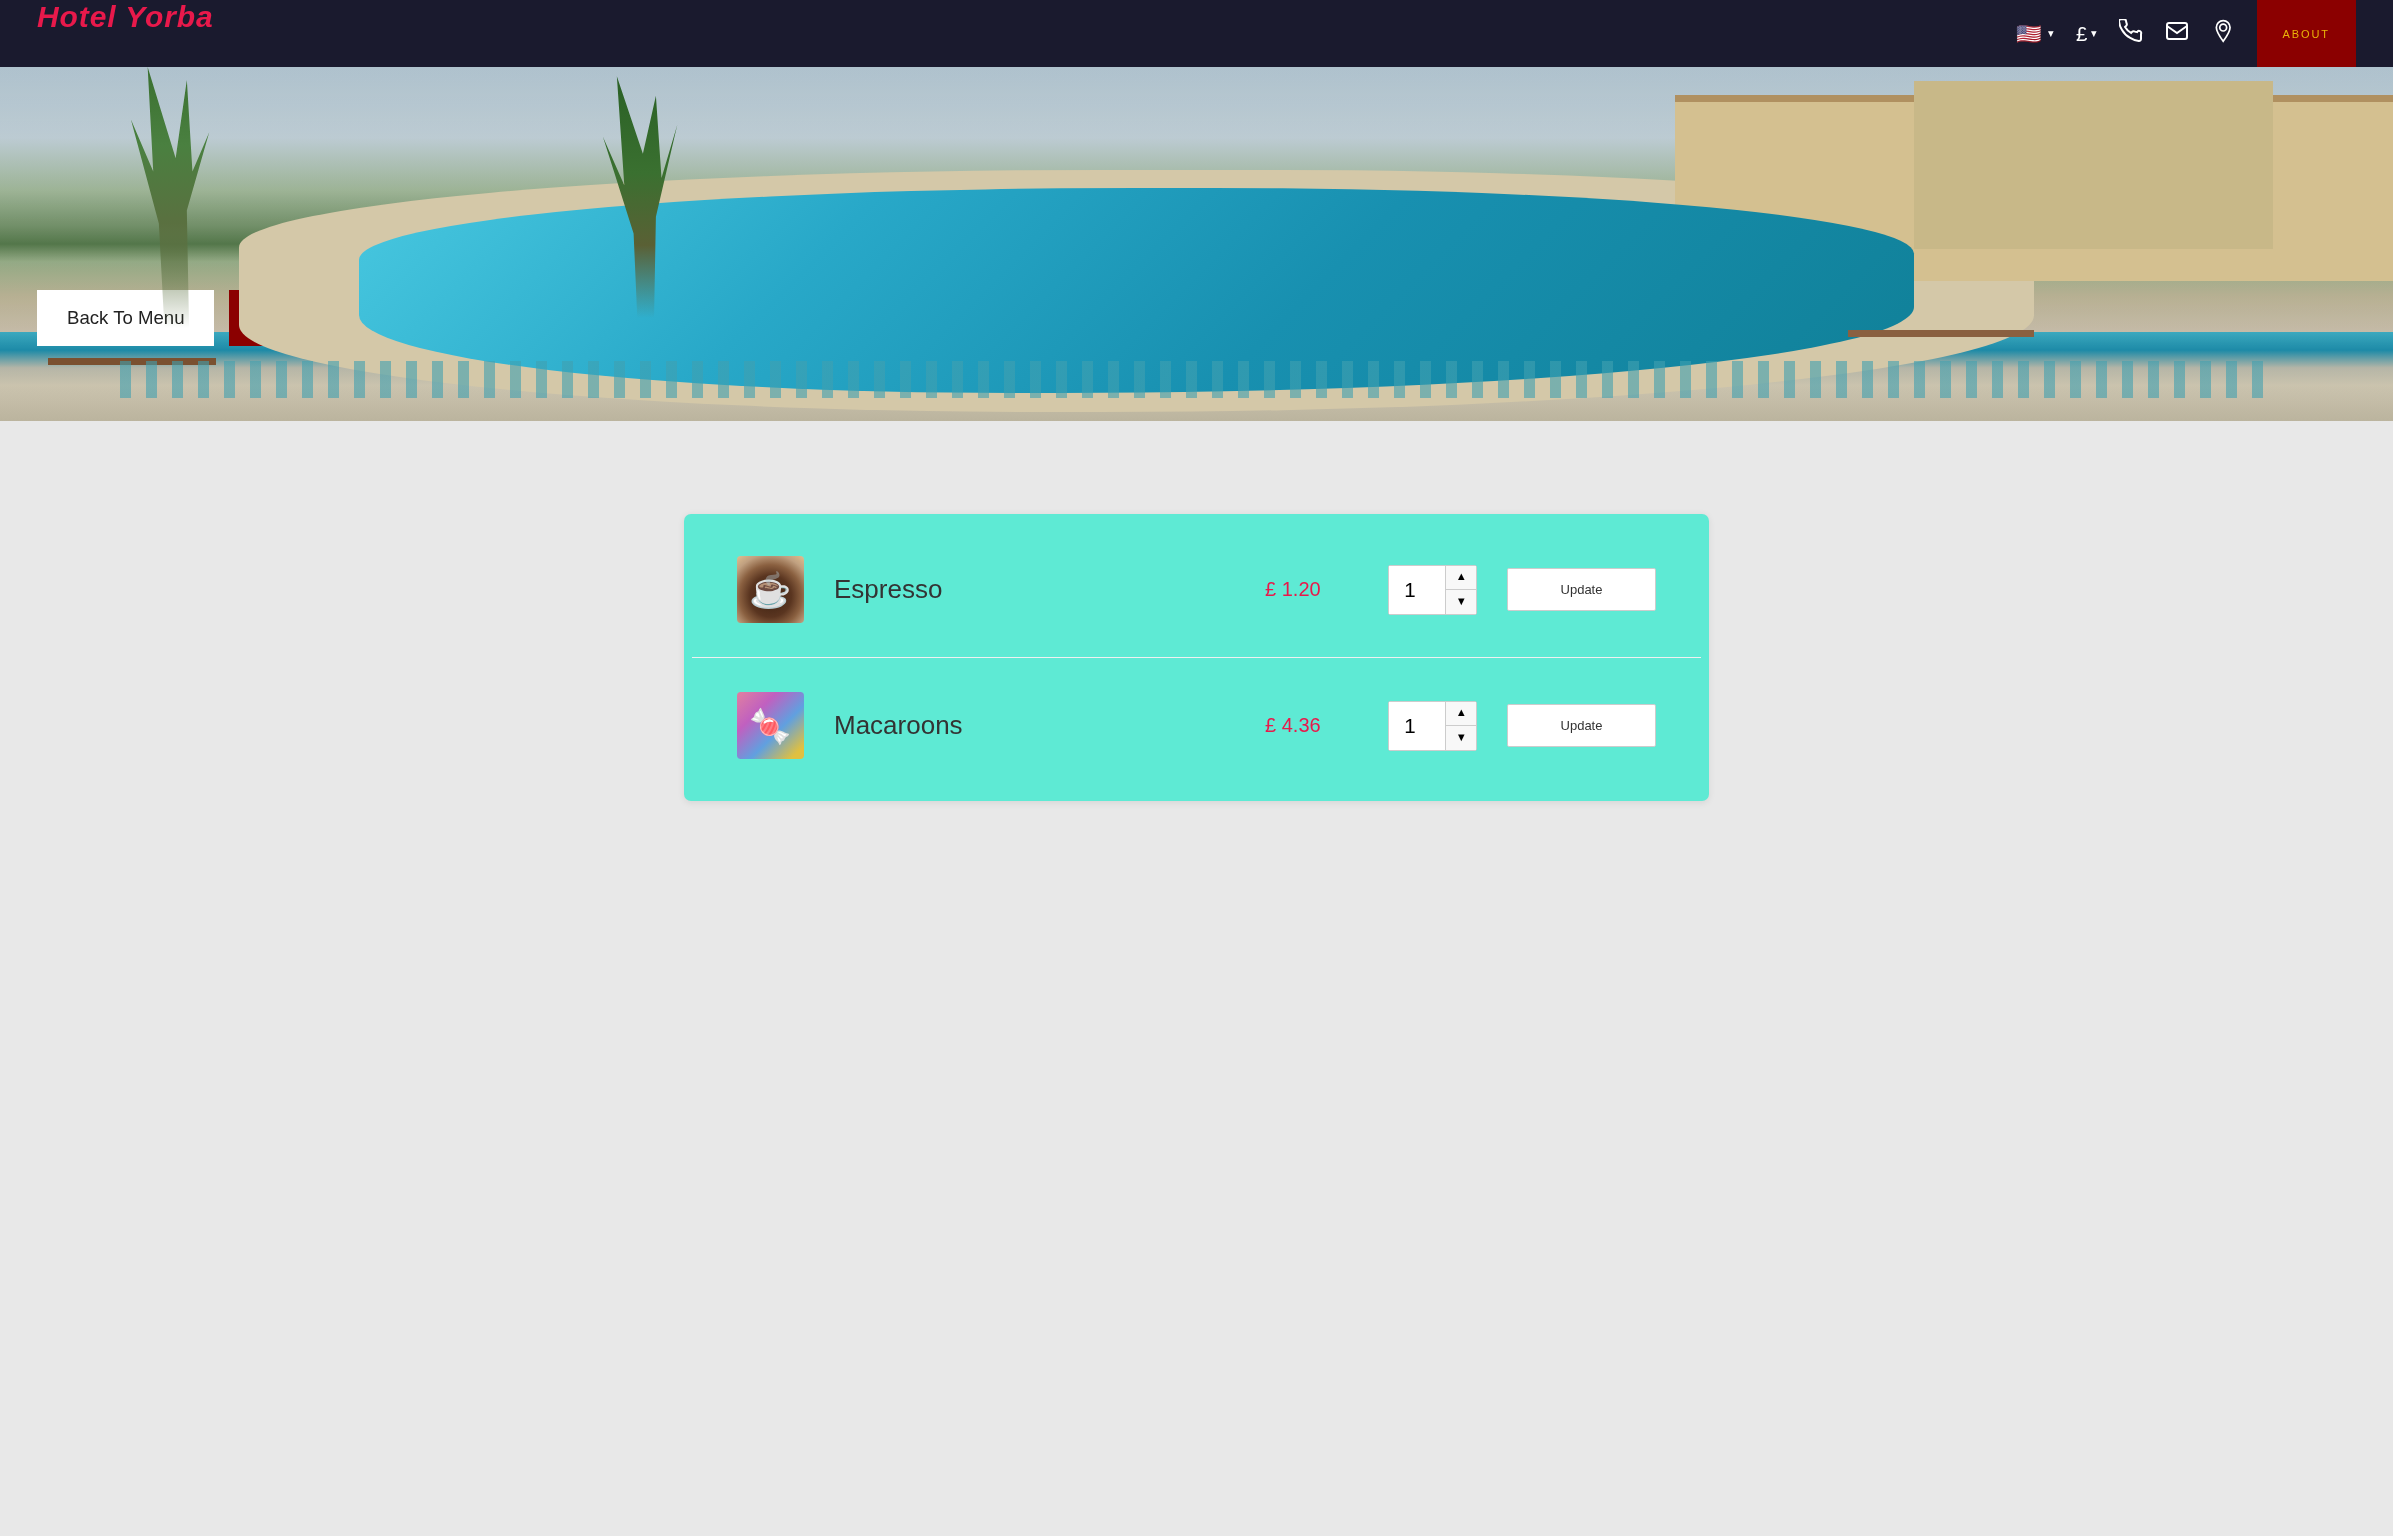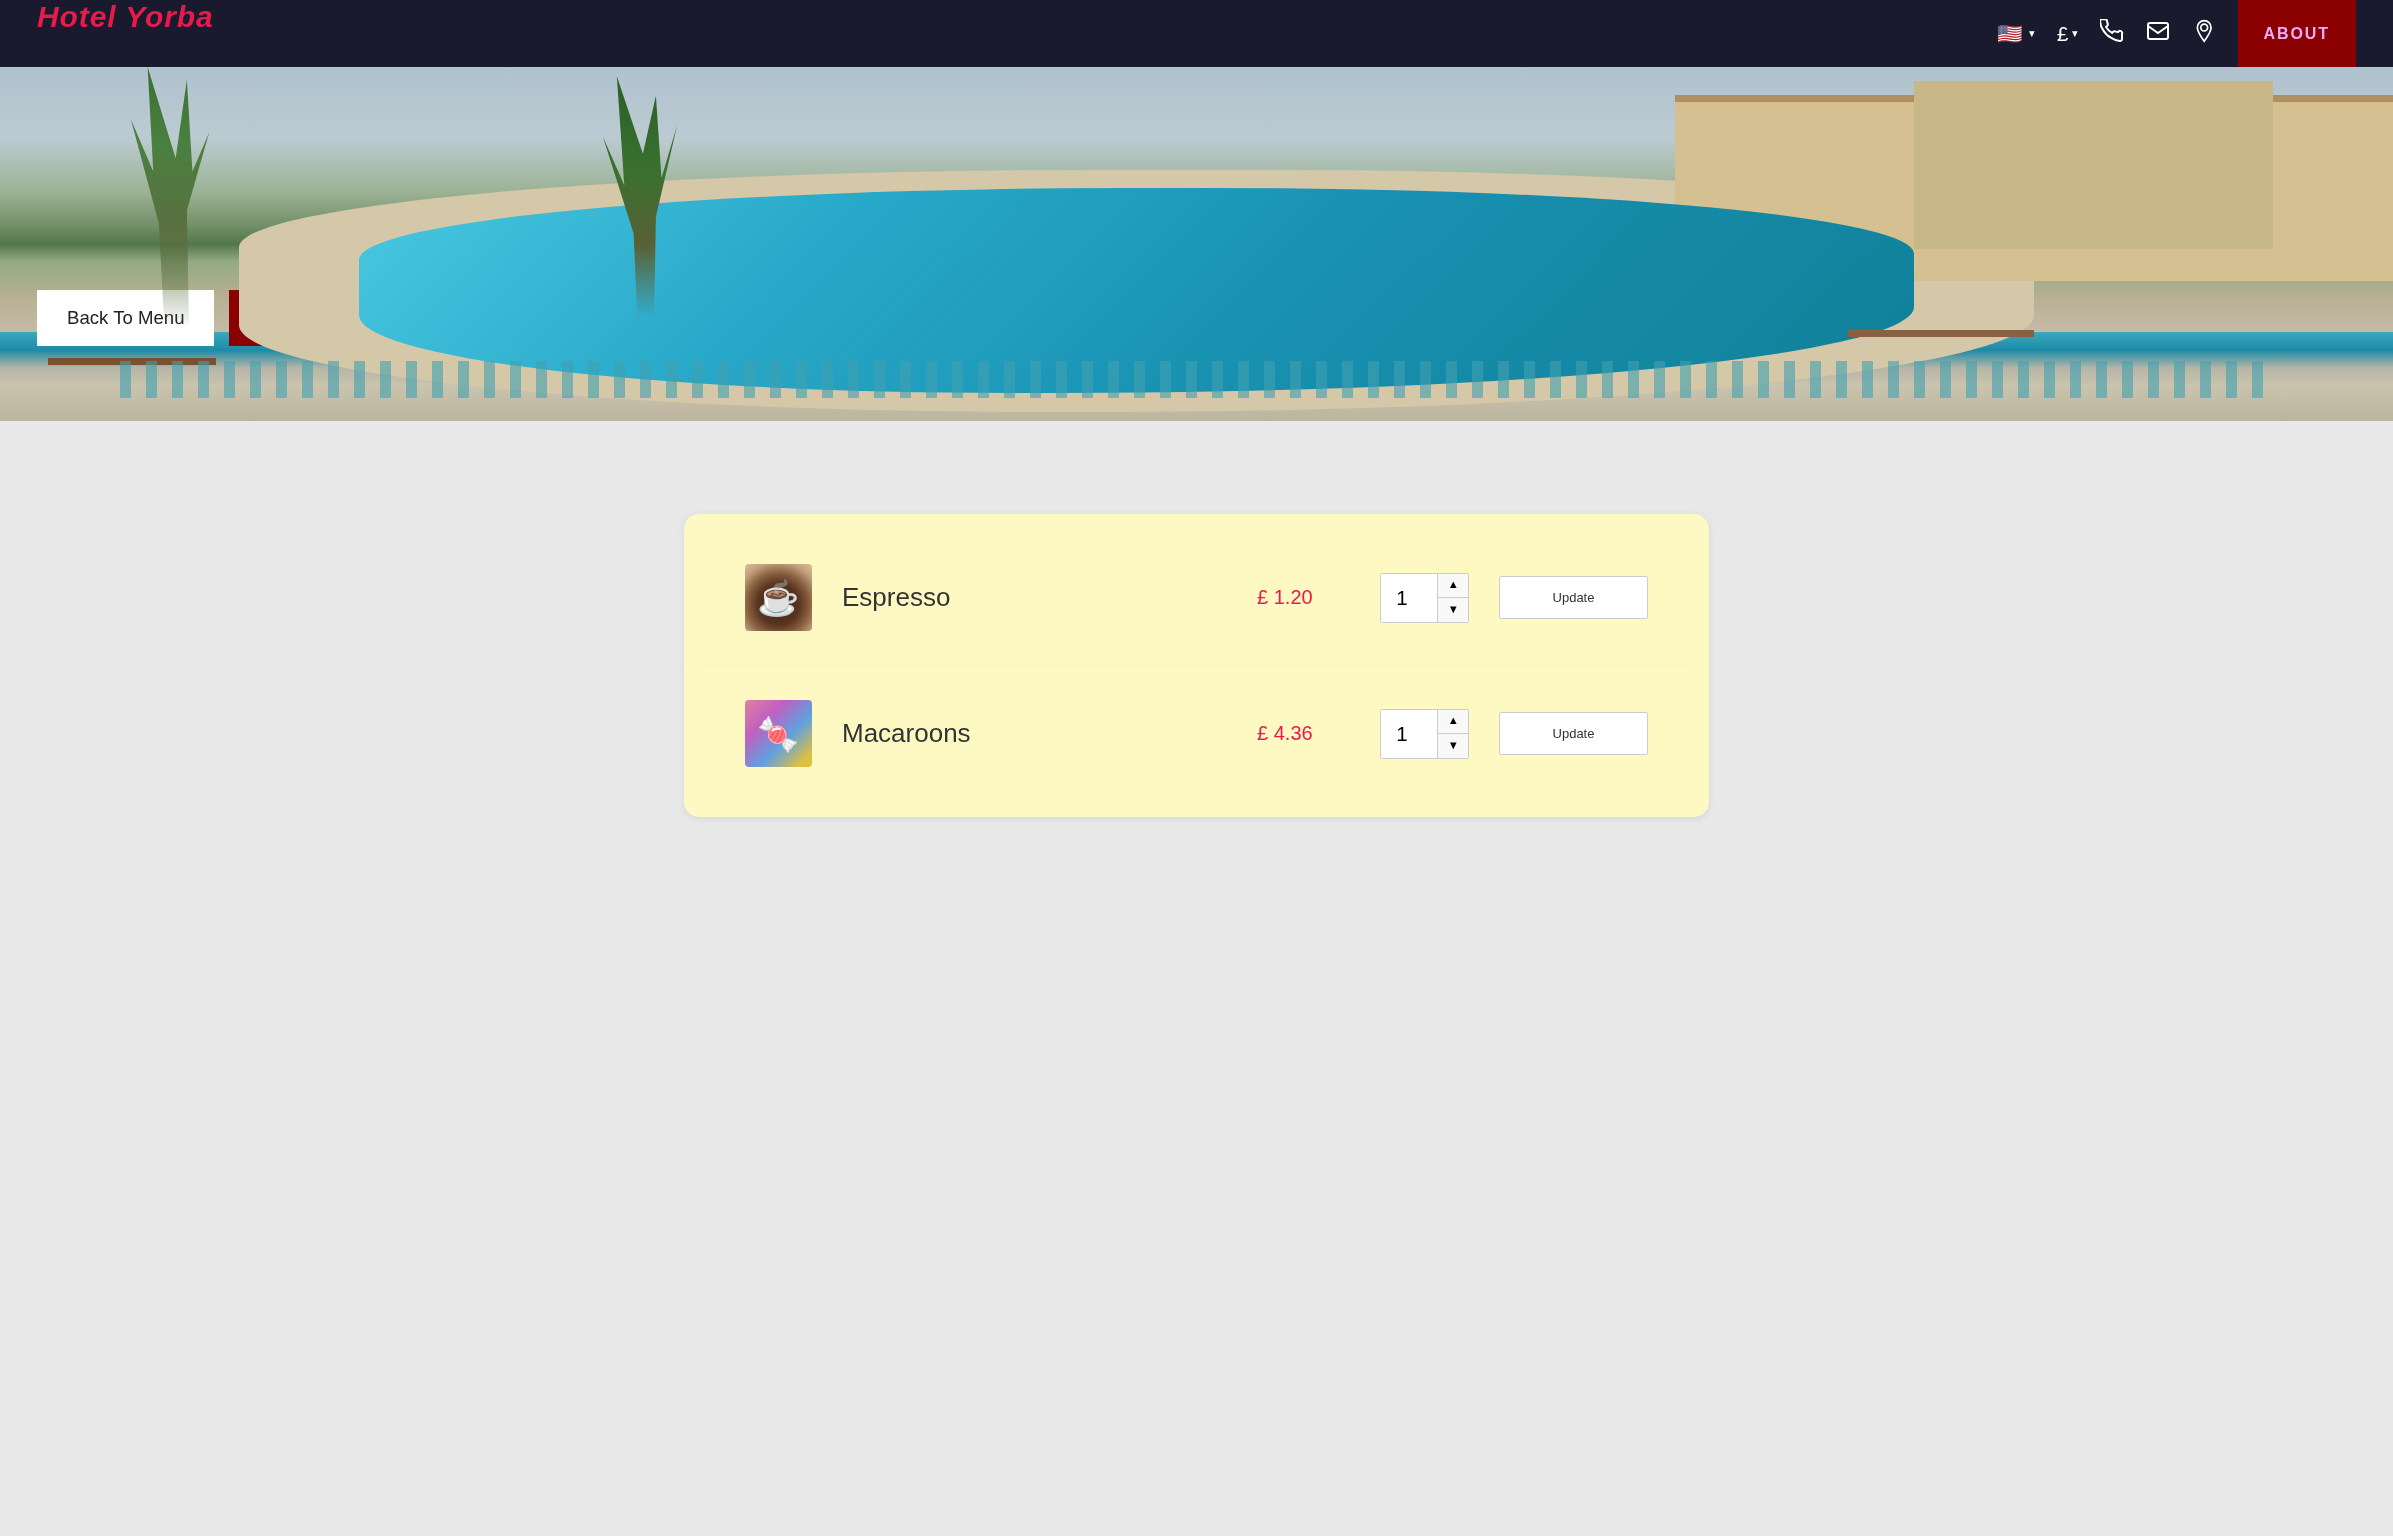--- a/index.html
+++ b/index.html
@@ -45,25 +45,25 @@
       color: #fff;
       font-size: 20.5px;
       cursor: pointer;
     }
     .nav-chevron {
       color: #fff;
       font-size: 11.2px;
     }
     .about-btn {
       background: #8b0000;
-      color: #f0abfc;
+      color: #eab308;
       border: none;
       padding: 13px 26px;
-      font-size: 16px;
-      font-weight: bold;
+      font-size: 11px;
+      font-weight: normal;
       letter-spacing: 1.9px;
       cursor: pointer;
       height: 67px;
     }
 
     
     .hero {
       position: relative;
       width: 100%;
       height: 354px;
@@ -109,23 +109,23 @@
       font-weight: bold;
       letter-spacing: 1.9px;
       cursor: pointer;
       white-space: nowrap;
     }
 
     
     .cart-container {
       max-width: 1025px;
       margin: 56px auto;
-      background: #fef9c3;
-      border-radius: 15px;
-      padding: 16px;
+      background: #5eead4;
+      border-radius: 7px;
+      padding: 8px;
       box-shadow: 0 1.9px 7.5px rgba(0,0,0,0.08);
     }
     .cart-item {
       display: flex;
       align-items: center;
       padding: 34px 45px;
       border-bottom: 0.9px solid #f0f0f0;
       gap: 30px;
     }
     .cart-item:last-child {

